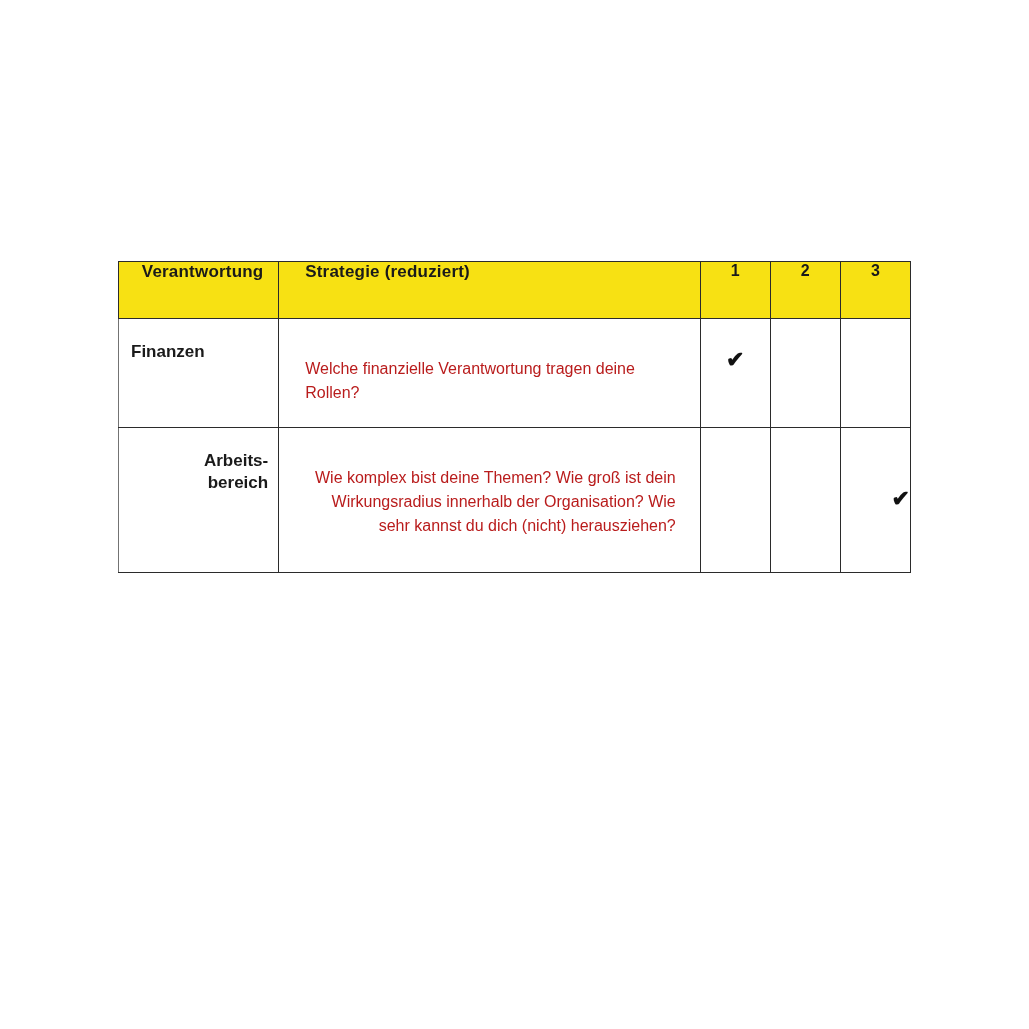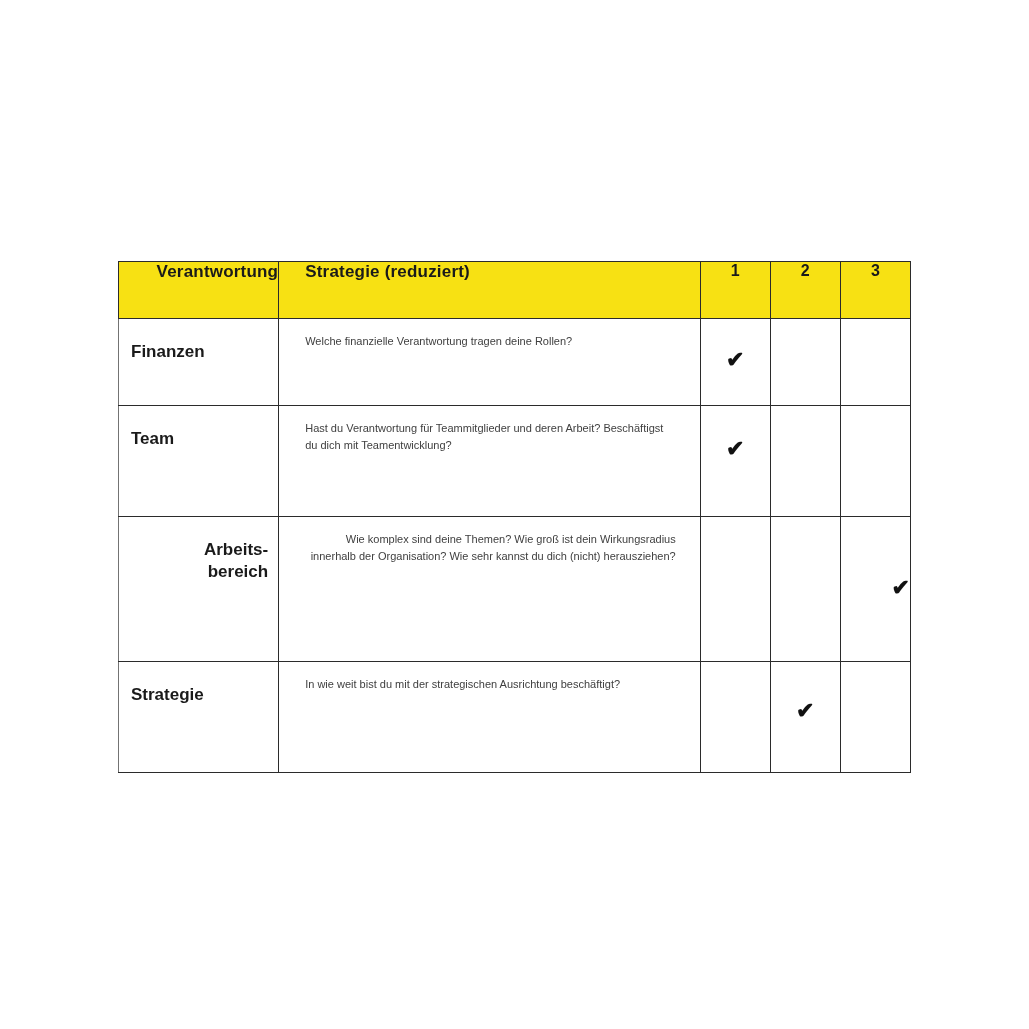--- a/index.html
+++ b/index.html
@@ -44,21 +44,21 @@
   thead th {
     background: #f7e113;
     height: 56px;
     vertical-align: middle;
     font-size: 17px;
     font-weight: bold;
     letter-spacing: 0.2px;
     color: #1a1a1a;
   }
   thead th.h-area {
-    text-align: right;
+    text-align: center;
     padding-left: 8px;
   }
   thead th.h-question {
     text-align: left;
     padding-left: 26px;
   }
   thead th.h-score {
     text-align: center;
     font-size: 16px;
   }
@@ -88,24 +88,24 @@
   tbody td.area .label {
     display: block;
     font-size: 17px;
     font-weight: bold;
     line-height: 1.3;
     padding: 22px 10px 22px 12px;
     color: #1a1a1a;
   }
   tbody td.question .text {
     display: block;
-    font-size: 11px;
+    font-size: 16px;
     line-height: 1.5;
-    padding: 14px 24px 22px 26px;
-    color: #404040;
+    padding: 38px 24px 22px 26px;
+    color: #b91c1c;
   }
   tbody td.score .check {
     display: block;
     font-size: 22px;
     line-height: 1;
     color: #111111;
     font-weight: bold;
   }
   .row-finanzen td.score .check { padding-top: 30px; }
   .row-team td.score .check { padding-top: 32px; }
@@ -150,68 +150,34 @@
           <td class="score">
             <span class="check">✔</span>
           </td>
           <td class="score">
             <span class="check"></span>
           </td>
           <td class="score">
             <span class="check"></span>
           </td>
         </tr>
-        <tr class="row-team">
-          <td class="area">
-            <span class="label">Team</span>
-          </td>
-          <td class="question">
-            <span class="text">Hast du Verantwortung für Teammitglieder und deren Arbeit? Beschäftigst du dich mit Teamentwicklung?</span>
-          </td>
-          <td class="score">
-            <span class="check">✔</span>
-          </td>
-          <td class="score">
-            <span class="check"></span>
-          </td>
-          <td class="score">
-            <span class="check"></span>
-          </td>
-        </tr>
         <tr class="row-arbeits">
           <td class="area">
             <span class="label" style="white-space: pre-line;">Arbeits-
 bereich</span>
           </td>
           <td class="question">
-            <span class="text">Wie komplex sind deine Themen? Wie groß ist dein Wirkungsradius innerhalb der Organisation? Wie sehr kannst du dich (nicht) herausziehen?</span>
+            <span class="text">Wie komplex bist deine Themen? Wie groß ist dein Wirkungsradius innerhalb der Organisation? Wie sehr kannst du dich (nicht) herausziehen?</span>
           </td>
           <td class="score">
             <span class="check"></span>
           </td>
           <td class="score">
             <span class="check"></span>
           </td>
           <td class="score">
             <span class="check">✔</span>
           </td>
         </tr>
-        <tr class="row-strategie">
-          <td class="area">
-            <span class="label">Strategie</span>
-          </td>
-          <td class="question">
-            <span class="text">In wie weit bist du mit der strategischen Ausrichtung beschäftigt?</span>
-          </td>
-          <td class="score">
-            <span class="check"></span>
-          </td>
-          <td class="score">
-            <span class="check">✔</span>
-          </td>
-          <td class="score">
-            <span class="check"></span>
-          </td>
-        </tr>
       </tbody>
     </table>
   </div>
 </div>
 
 </body></html>

